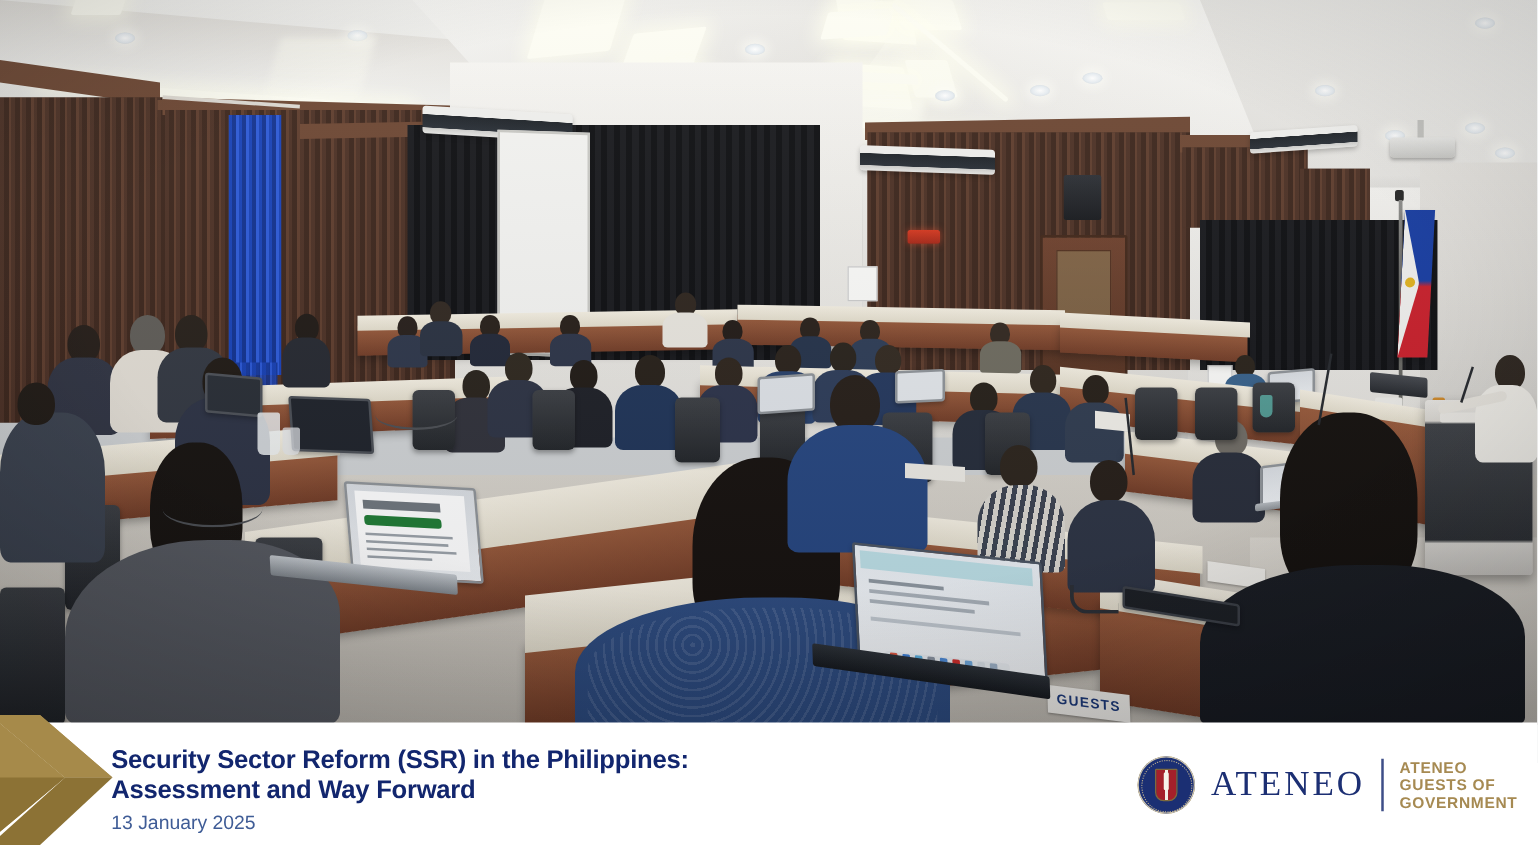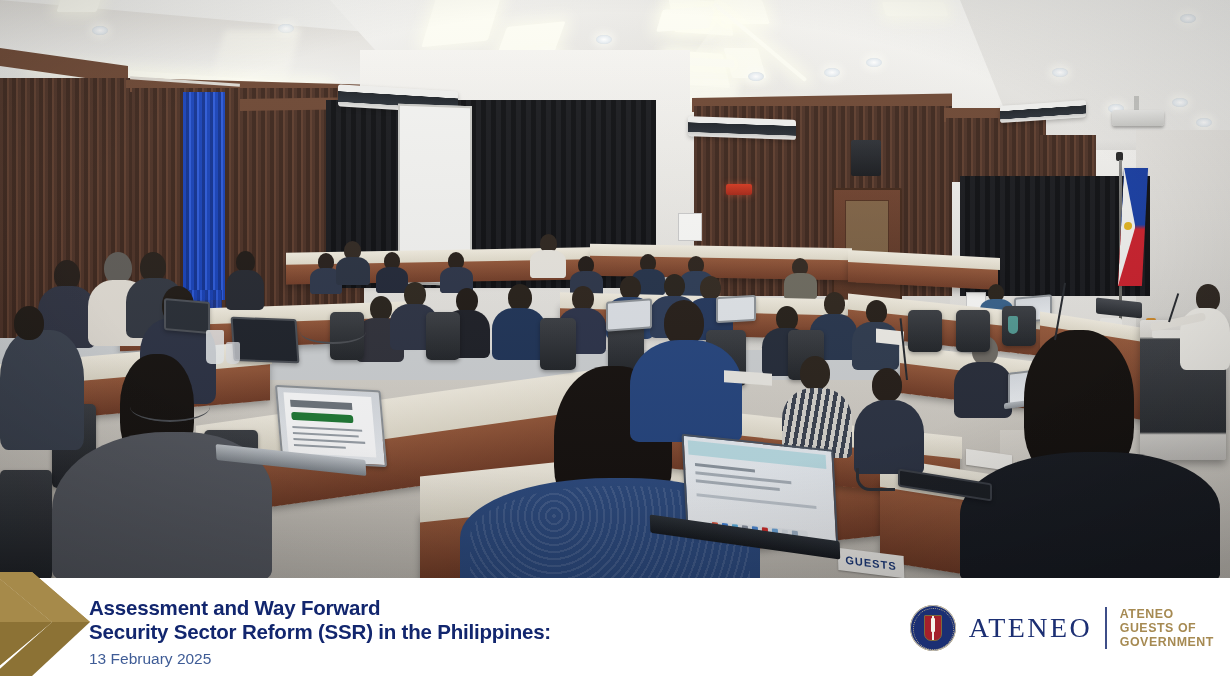--- a/index.html
+++ b/index.html
@@ -572,23 +572,23 @@
 
     <svg class="chev" viewBox="0 0 118 128">
       <polygon points="0,6 40,6 98,56 60,56" fill="#A68A4A"></polygon>
       <polygon points="0,6 40,6 98,56 60,56" fill="#A68A4A"></polygon>
       <polygon points="60,56 98,56 40,110 0,110" fill="#8C7235"></polygon>
       <polygon points="0,6 60,56 0,106" fill="#A68A4A"></polygon>
       <polygon points="0,56 60,56 0,106" fill="#8C7235"></polygon>
     </svg>
 
     <div class="title-block">
+      <div class="title-line">Security Sector Reform (SSR) in the Philippines:</div>
       <div class="title-line">Assessment and Way Forward</div>
-      <div class="title-line">Security Sector Reform (SSR) in the Philippines:</div>
-      <div class="date-line">13 February 2025</div>
+      <div class="date-line">13 January 2025</div>
     </div>
 
     <div class="logo">
       <div class="seal">
         <div class="seal-arc"></div>
         <div class="seal-shield"></div>
       </div>
       <div class="ateneo-word">ATENEO</div>
       <div class="logo-div"></div>
       <div>

